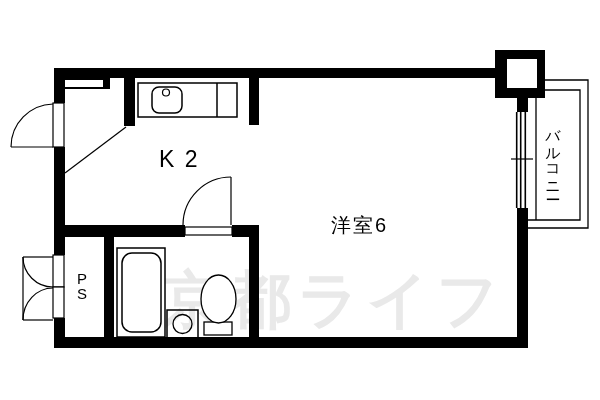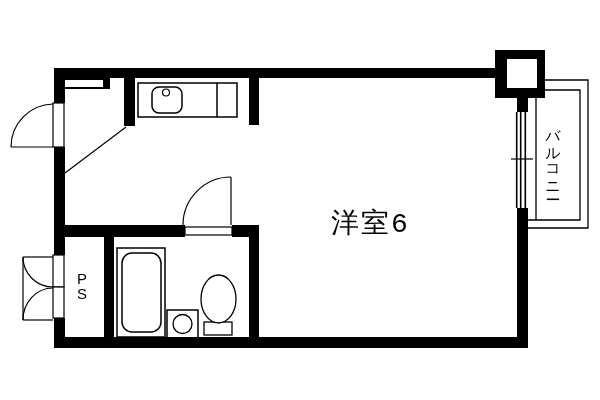--- a/index.html
+++ b/index.html
@@ -11,35 +11,36 @@
     font-family:"Liberation Sans", sans-serif;
   }
   .plan svg { position:absolute; left:0; top:0; z-index:2; }
   .lbl {
     position:absolute; z-index:3; color:#000;
     font-family:"Liberation Sans", sans-serif;
     white-space:nowrap;
   }
   #genkan-label   { left:74px;  top:101px; font-size:19px; letter-spacing:1px; }
   #kitchen-label  { left:159px; top:146px; font-size:23px; letter-spacing:2px; }
-  #room-label     { left:331px; top:204px; font-size:28px; letter-spacing:2px;font-family:Liberation Mono, monospace; }
+  #room-label     { left:331px; top:212px; font-size:20px; letter-spacing:2px; }
   #balcony-label  { left:543px; top:119px; font-size:15px; height:85px;
                     writing-mode:vertical-rl; text-orientation:upright; letter-spacing:1px; }
   #ps-label       { left:73px;  top:271px; font-size:15px; line-height:15px;
                     width:18px; text-align:center; }
   #watermark      { position:absolute; left:161px; top:265px; z-index:1;
                     font-size:62px; font-weight:bold; line-height:70px;
                     letter-spacing:6px; color:#e9e9e9;
                     font-family:"Liberation Sans", sans-serif; white-space:nowrap; }
 </style>
 </head>
 <body>
 
 <div class="plan">
 
+  <div id="watermark">京都ライフ</div>
 
   <svg width="600" height="400" viewBox="0 0 600 400">
 
     <g stroke="#000" stroke-width="1.3" fill="none">
       <path d="M528,228 H588 V80 H545"></path>
       <path d="M528,220 H580 V90 H536 V220"></path>
     </g>
 
     <g stroke="#000" stroke-width="1.6" fill="none">
       <line x1="516.7" y1="112" x2="516.7" y2="208"></line>
@@ -113,20 +114,21 @@
 
     <g fill="#ffffff" stroke="#000" stroke-width="1.2">
       <rect x="53" y="103" width="11" height="44"></rect>
       <rect x="53" y="255" width="11" height="32"></rect>
       <rect x="53" y="287" width="11" height="31"></rect>
       <rect x="185" y="227" width="47" height="8"></rect>
     </g>
   </svg>
 
 
+  <div class="lbl" id="kitchen-label">K 2</div>
 
   <div class="lbl" id="room-label">洋室6</div>
 
   <div class="lbl" id="balcony-label">バルコニー</div>
 
   <div class="lbl" id="ps-label"><span>P</span><br>
 <span>S</span></div>
 
 </div>
 

